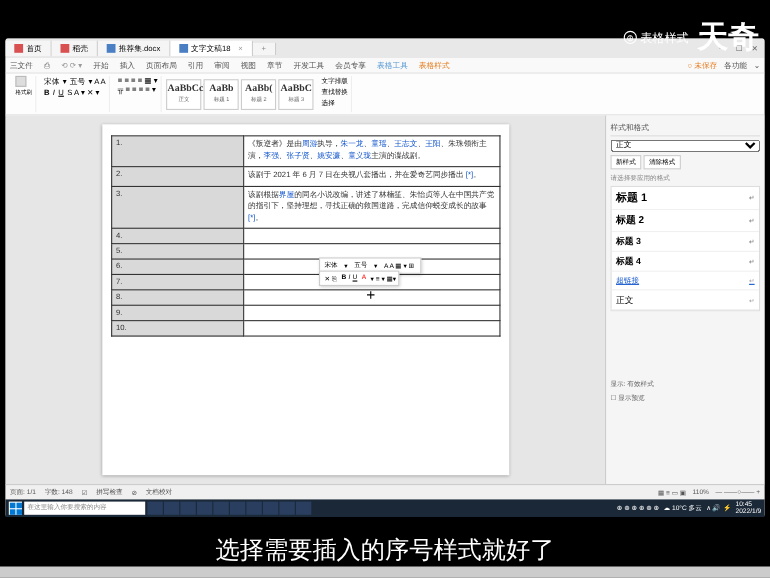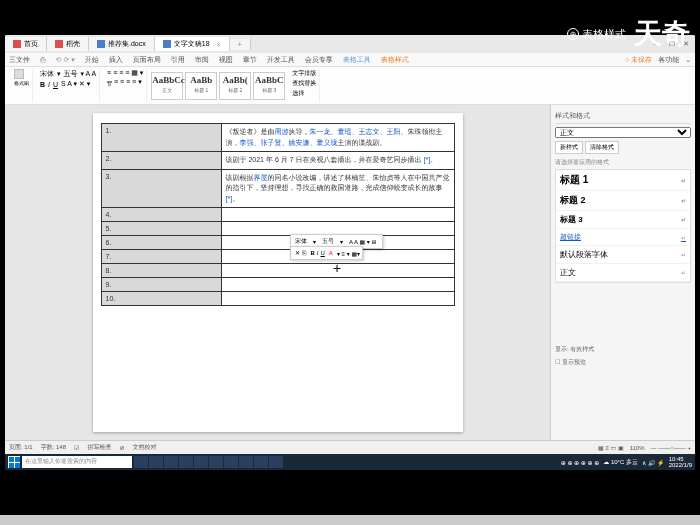--- a/index.html
+++ b/index.html
@@ -237,26 +237,26 @@
               <span class="arr">↵</span>
             </div>
             <div class="style-item h2">
               <span>标题 2</span>
               <span class="arr">↵</span>
             </div>
             <div class="style-item h3">
               <span>标题 3</span>
               <span class="arr">↵</span>
             </div>
+            <div class="style-item h4">
+              <span>标题 4</span>
+              <span class="arr">↵</span>
+            </div>
             <div class="style-item link">
               <span>超链接</span>
-              <span class="arr">↵</span>
-            </div>
-            <div class="style-item ">
-              <span>默认段落字体</span>
               <span class="arr">↵</span>
             </div>
             <div class="style-item ">
               <span>正文</span>
               <span class="arr">↵</span>
             </div>
           </div>
       <div class="sp-foot">
         <div>显示: 有效样式</div>
         <div>☐ 显示预览</div>
@@ -313,14 +313,15 @@
     <div class="tb-ic"></div>
   </div>
   <div class="tb-tray">
     <span>⊕ ⊕ ⊕ ⊕ ⊕ ⊕</span>
     <span>☁ 10°C 多云</span>
     <span>∧ 🔊 ⚡</span>
     <span><span>10:45</span><br><span>2022/1/9</span></span>
   </div>
 </div>
 
+<div class="subtitle">选择需要插入的序号样式就好了</div>
 </div>
 <div class="kb"></div>
 
 </body></html>

